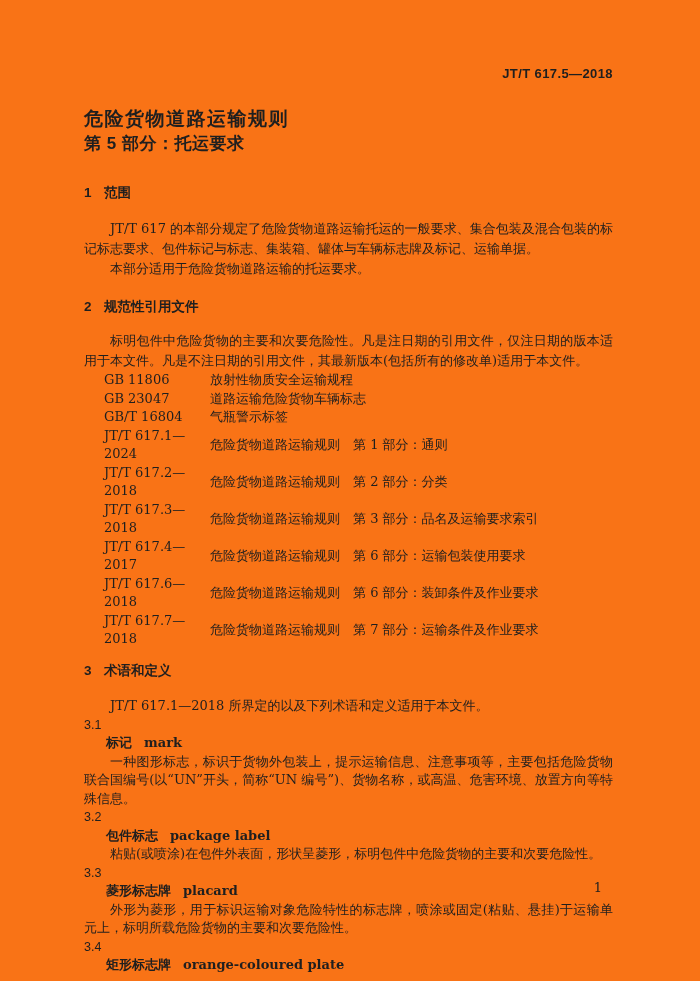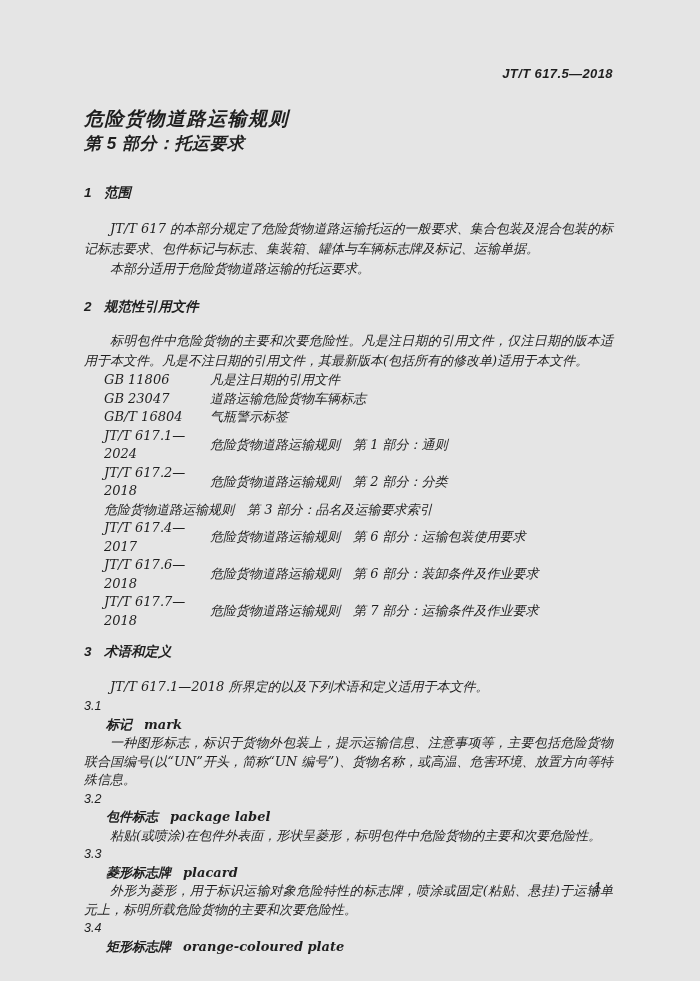--- a/index.html
+++ b/index.html
@@ -1,22 +1,21 @@
 <!DOCTYPE html>
 <html lang="zh"><head>
 <meta charset="utf-8">
 <style>
   html,body{margin:0;padding:0;background:#ffffff;}
   .page{
     width:700px;height:981px;box-sizing:border-box;position:relative;
-    background:#e5e5e5;overflow:hidden;
+    background:#f97316;overflow:hidden;
     padding:66px 87px 0 84px;
     font-family:"DejaVu Serif","Liberation Serif",serif;
     color:#1f1f1f;
-    font-style:italic;
   }
   .doc-header{
     font-family:"Liberation Sans","DejaVu Sans",sans-serif;
     font-size:13px;font-weight:bold;letter-spacing:.4px;
     line-height:16px;text-align:right;
   }
   .doc-title{margin-top:24px;text-align:left;
     font-family:"Liberation Sans","DejaVu Sans",sans-serif;font-weight:bold;}
   .doc-title .line1{font-size:19px;line-height:25px;letter-spacing:1.5px;}
   .doc-title .line2{font-size:17px;line-height:26px;letter-spacing:.5px;}
@@ -73,21 +72,21 @@
 
   <div>
     <div class="sec-heading mt-s2">
       <span class="num">2</span><span>规范性引用文件</span>
     </div>
     <p class="body-para s2-intro">标明包件中危险货物的主要和次要危险性。凡是注日期的引用文件，仅注日期的版本适用于本文件。凡是不注日期的引用文件，其最新版本(包括所有的修改单)适用于本文件。</p>
     <div class="ref-list">
 
         <div class="ref-row">
           <span class="ref-code">GB 11806</span>
-          <span class="ref-title">凡是注日期的引用文件</span>
+          <span class="ref-title">放射性物质安全运输规程</span>
         </div>
 
         <div class="ref-row">
           <span class="ref-code">GB 23047</span>
           <span class="ref-title">道路运输危险货物车辆标志</span>
         </div>
 
         <div class="ref-row">
           <span class="ref-code">GB/T 16804</span>
           <span class="ref-title">气瓶警示标签</span>
@@ -97,20 +96,21 @@
           <span class="ref-code">JT/T 617.1—2024</span>
           <span class="ref-title">危险货物道路运输规则　第 1 部分：通则</span>
         </div>
 
         <div class="ref-row">
           <span class="ref-code">JT/T 617.2—2018</span>
           <span class="ref-title">危险货物道路运输规则　第 2 部分：分类</span>
         </div>
 
         <div class="ref-row">
+          <span class="ref-code">JT/T 617.3—2018</span>
           <span class="ref-title">危险货物道路运输规则　第 3 部分：品名及运输要求索引</span>
         </div>
 
         <div class="ref-row">
           <span class="ref-code">JT/T 617.4—2017</span>
           <span class="ref-title">危险货物道路运输规则　第 6 部分：运输包装使用要求</span>
         </div>
 
         <div class="ref-row">
           <span class="ref-code">JT/T 617.6—2018</span>

